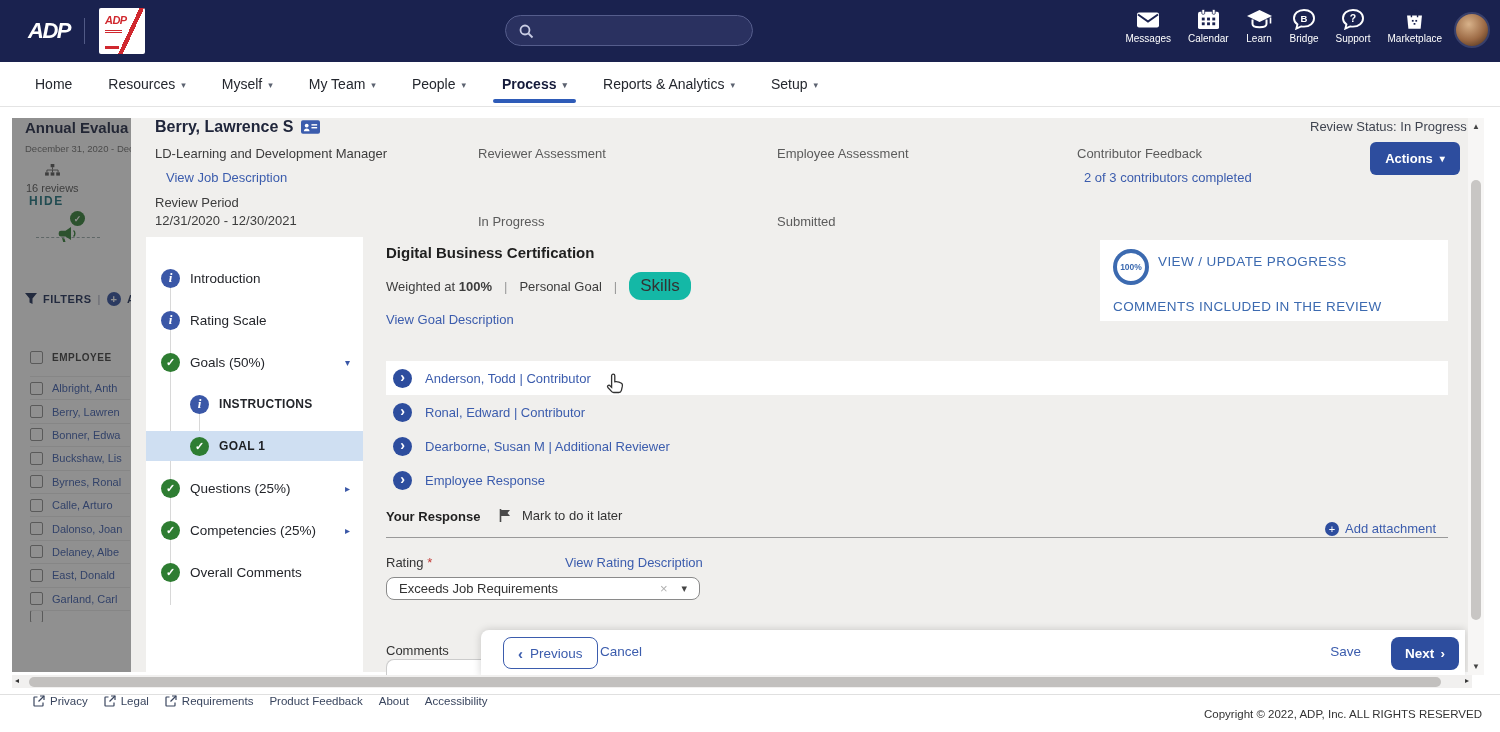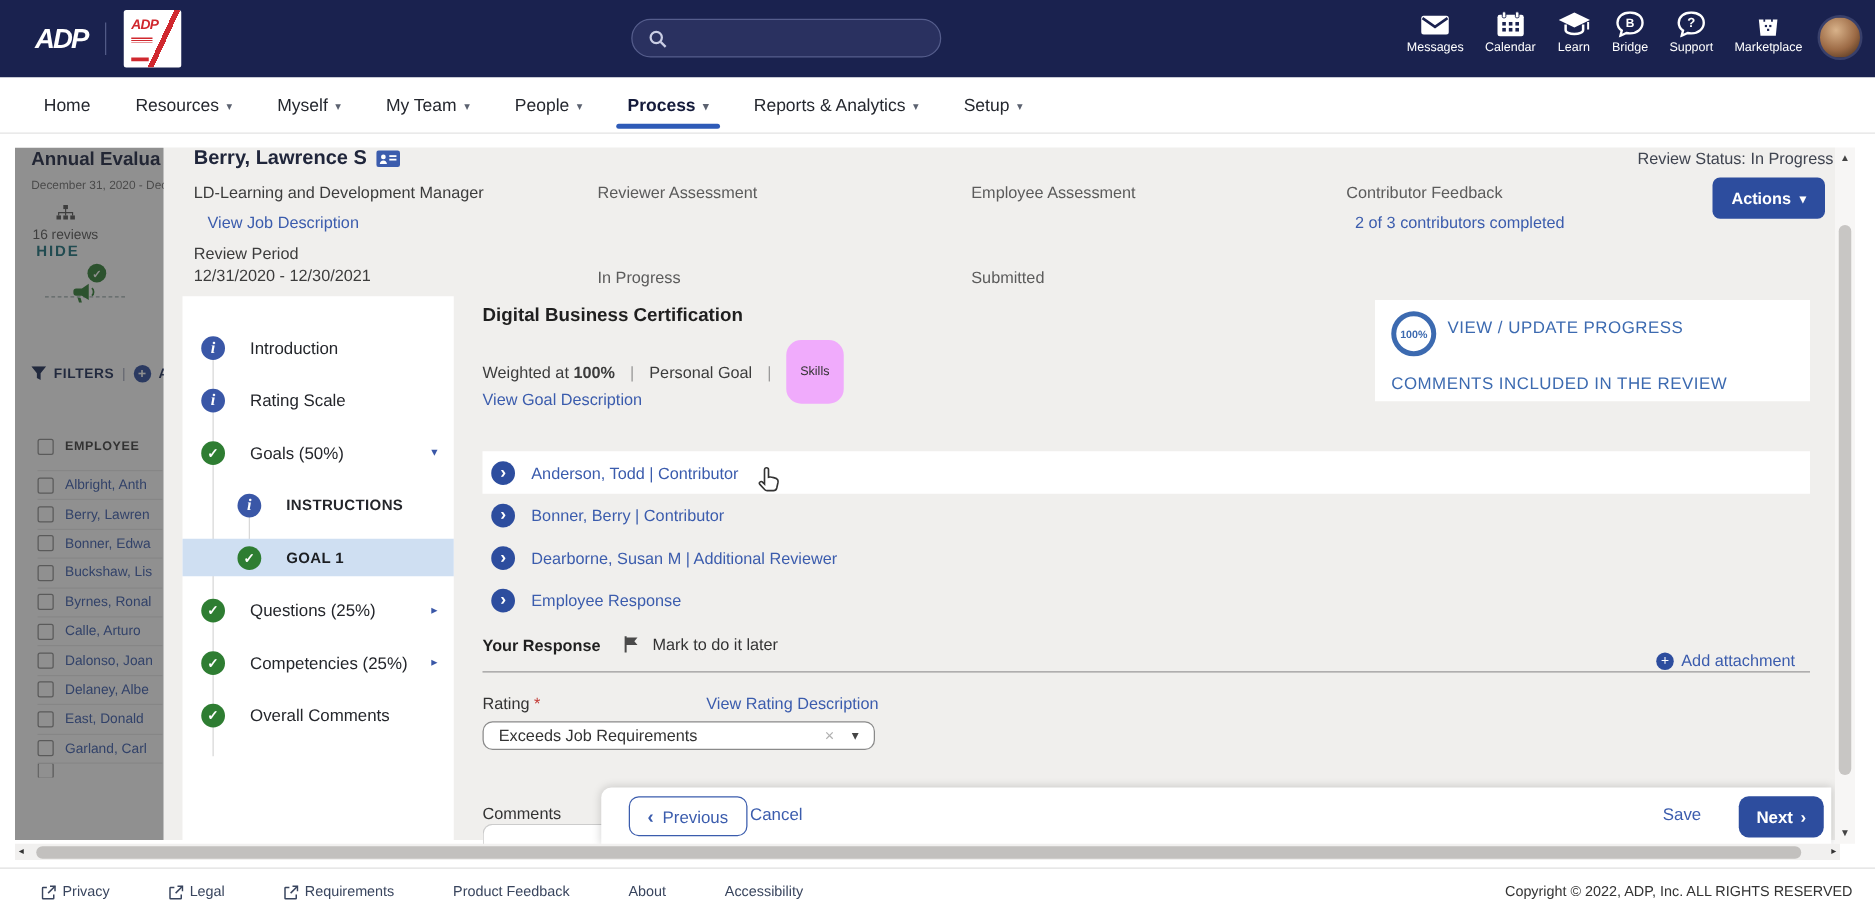--- a/index.html
+++ b/index.html
@@ -67,36 +67,36 @@
   .actions-btn{left:1370px; top:142px; width:90px; height:33px; background:var(--action-blue); border-radius:6px; color:#fff; font-size:13px; font-weight:bold; display:flex; align-items:center; justify-content:center; gap:7px; cursor:pointer;}
   .actions-btn .caret{font-size:10px;}
 
   
   .steps{position:absolute; left:146px; top:237px; width:217px; height:435px; background:#fff;}
   .step-line{position:absolute; left:24px; top:50px; width:1px; height:318px; background:#d8d8d8;}
   .step-subline{position:absolute; left:53px; top:176px; width:1px; height:24px; background:#d8d8d8;}
   .step{position:absolute; left:0; width:217px; height:30px; display:flex; align-items:center; cursor:pointer;}
   .step .ic{margin-left:15px;}
   .step.sub .ic{margin-left:44px;}
-  .slabel{margin-left:20px; font-size:13.5px; color:#24262b; white-space:nowrap;}
+  .slabel{margin-left:10px; font-size:13.5px; color:#24262b; white-space:nowrap;}
   .step.sub .slabel{font-size:12px; font-weight:bold; letter-spacing:0.3px;}
   .step.goal1{background:var(--highlight);}
   .step.goal1 .slabel{color:#1c1e22;}
   .step .chev{margin-left:auto; margin-right:13px; color:#3a57a7; font-size:10px;}
   .ic{width:19px; height:19px; border-radius:50%; display:flex; align-items:center; justify-content:center; color:#fff; flex:none;}
   .ic.info{background:#3a57a7; font-family:"Liberation Serif", serif; font-style:italic; font-weight:bold; font-size:13px;}
   .ic.check{background:var(--green); font-size:11px; font-weight:bold;}
   .ic.empty{background:#fff; border:2px solid #8fa3cf;}
   .ic.sm{width:15px; height:15px; font-size:9px;}
 
   
   .goal-title{left:386px; top:244px; font-size:15px; font-weight:bold; color:#1f1f1f;}
   .weight-row{left:386px; top:272px; display:flex; align-items:center; gap:12px; font-size:13px; color:#3c3c3c;}
   .weight-row .pipe{color:#9a9a9a;}
-  .pill{background:#f0abfc; border-radius:12px; padding:20px 11px; font-size:10px; color:#333;}
+  .pill{background:#14b8a6; border-radius:12px; padding:4px 11px; font-size:17px; color:#333;}
   .prog-card{left:1100px; top:240px; width:348px; height:81px; background:#fff;}
   .pcircle{position:absolute; left:13px; top:9px; width:36px; height:36px; border-radius:50%; border:4px solid #3c6ab0; display:flex; align-items:center; justify-content:center; font-size:8.5px; font-weight:bold; color:#3c6ab0;}
   .prog-link{position:absolute; left:58px; top:14px; font-size:13.5px; letter-spacing:0.4px; color:#3c6ab0; cursor:pointer;}
   .prog-link2{position:absolute; left:13px; top:59px; font-size:13.5px; letter-spacing:0.4px; color:#3c6ab0; cursor:pointer;}
 
   .contrib{left:386px; width:1062px; height:34px; display:flex; align-items:center; gap:13px; padding-left:7px; cursor:pointer;}
   .contrib.white{background:#fff;}
   .crc{width:19px; height:19px; border-radius:50%; background:var(--action-blue); color:#fff; display:flex; align-items:center; justify-content:center; font-size:14px; font-weight:bold; padding-bottom:2px; flex:none;}
   .contrib .cname{font-size:13px; color:var(--link-blue);}
 
@@ -123,21 +123,21 @@
 
   
   .vscroll{position:absolute; left:1468px; top:118px; width:16px; height:557px; background:#f7f6f5; z-index:6;}
   .vscroll .thumb{position:absolute; left:3px; top:62px; width:10px; height:440px; background:#c8c6c4; border-radius:5px;}
   .varrow{position:absolute; left:0; width:16px; text-align:center; font-size:8px; color:#444; cursor:pointer;}
   .hscroll{position:absolute; left:12px; top:675px; width:1460px; height:13px; background:#f1f0ef; z-index:6; }
   .hscroll .thumb{position:absolute; left:17px; top:1.5px; width:1412px; height:10px; background:#c2c0be; border-radius:5px;}
   .harrow{position:absolute; top:1px; font-size:8px; color:#333; cursor:pointer;}
 
   
-  .pfooter{position:absolute; left:0; top:694px; width:100%; height:38px; background:#fff; border-top:1px solid #e0e0e0; display:flex; align-items:center; padding-left:33px; gap:47px; font-size:11.5px; color:#39455e;}
+  .pfooter{position:absolute; left:0; top:694px; width:100%; height:38px; background:#fff; border-top:1px solid #e0e0e0; display:flex; align-items:flex-start; padding-left:33px; gap:16px; font-size:11.5px; color:#39455e;}
   .flink{display:flex; align-items:center; gap:5px; cursor:pointer;}
   .copyright{position:absolute; right:18px; top:13px; font-size:11.5px; color:#333;}
 
   .cursor{position:absolute; left:604px; top:371px; z-index:9; pointer-events:none;}
 </style>
 </head>
 <body>
 
 <div class="screen">
 
@@ -429,21 +429,21 @@
     <div class="prog-link">VIEW / UPDATE PROGRESS</div>
     <div class="prog-link2">COMMENTS INCLUDED IN THE REVIEW</div>
   </div>
 
   <div class="abs contrib white" style="top:361px;">
     <span class="crc">›</span>
     <span class="cname">Anderson, Todd | Contributor</span>
   </div>
   <div class="abs contrib" style="top:395px;">
     <span class="crc">›</span>
-    <span class="cname">Bonner, Berry | Contributor</span>
+    <span class="cname">Ronal, Edward | Contributor</span>
   </div>
   <div class="abs contrib" style="top:429px;">
     <span class="crc">›</span>
     <span class="cname">Dearborne, Susan M | Additional Reviewer</span>
   </div>
   <div class="abs contrib" style="top:463px;">
     <span class="crc">›</span>
     <span class="cname">Employee Response</span>
   </div>
 

